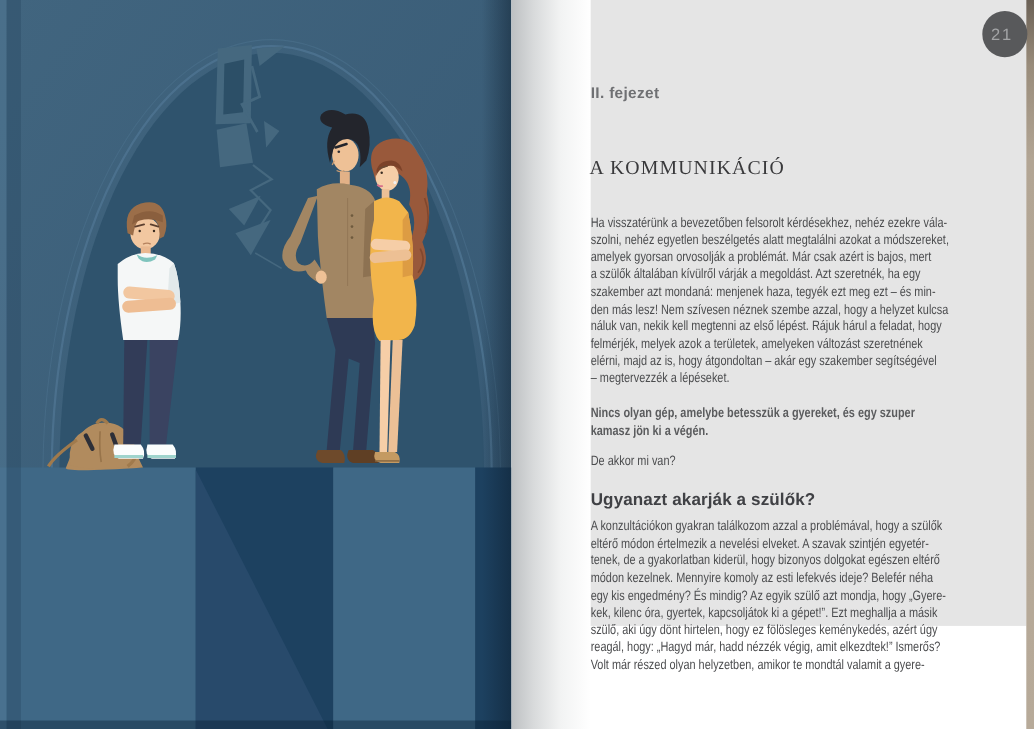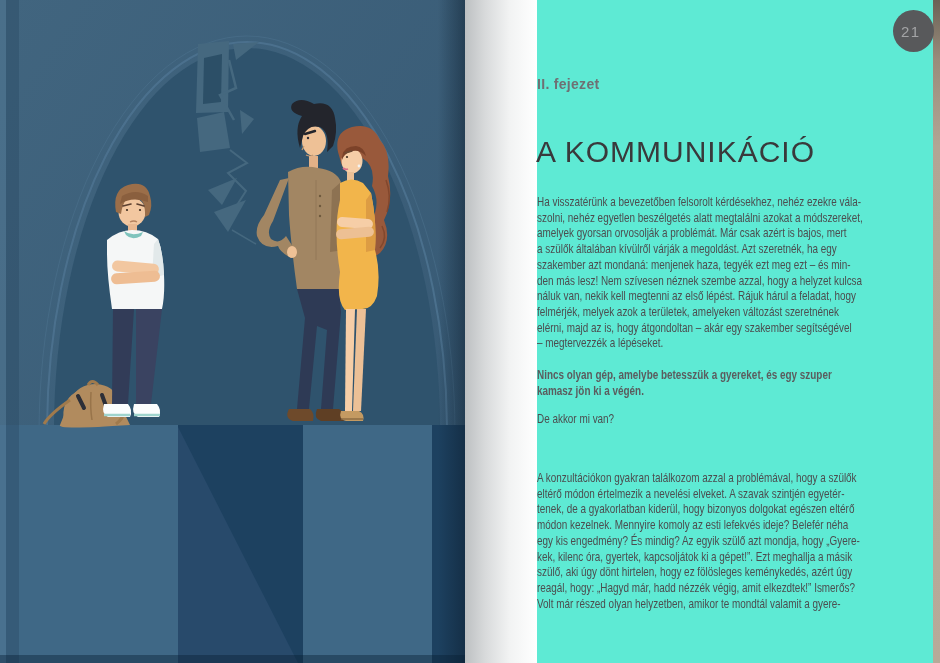--- a/index.html
+++ b/index.html
@@ -1,30 +1,30 @@
 <!DOCTYPE html>
 <html><head>
 <meta charset="utf-8">
 <style>
   html,body{margin:0;padding:0;background:#ffffff;}
   .stage{position:relative;width:940px;height:663px;overflow:hidden;
          font-family:"Liberation Sans",sans-serif;background:#fff;}
   .illu{position:absolute;left:0;top:0;}
   .gutter{position:absolute;left:465px;top:0;width:72px;height:663px;
           background:linear-gradient(90deg,#bdc0c2 0%,#d8dadb 28%,#f2f3f3 62%,#ffffff 100%);}
-  .right-page{position:absolute;left:537px;top:0;width:396px;height:663px;background:#5eead4;}
+  .right-page{position:absolute;left:537px;top:0;width:396px;height:569px;background:#e5e5e5;}
   .edge-strip{position:absolute;left:933px;top:0;width:7px;height:663px;
           background:linear-gradient(180deg,#6b6156 0%,#998c7b 9%,#b2a594 22%,#b7aa99 100%);}
   .page-badge{position:absolute;left:893px;top:10px;width:41px;height:42px;border-radius:50%;
           background:#58595b;color:#a3a4a6;font-size:15px;letter-spacing:1.5px;
           display:flex;align-items:center;padding-left:8px;box-sizing:border-box;}
   .chapter-label{position:absolute;left:0;top:76px;font-size:14px;font-weight:bold;
           color:#6f7073;letter-spacing:.3px;}
-  .page-title{position:absolute;left:-1px;top:138px;font-size:30px;line-height:28px;
-          color:#39393b;letter-spacing:1px;}
+  .page-title{position:absolute;left:-1px;top:138px;font-size:18px;line-height:28px;
+          color:#39393b;letter-spacing:1px;font-family:Liberation Serif, serif;}
   .body-block{position:absolute;left:0;white-space:pre;color:#4c4d4f;font-size:12.4px;
           line-height:15.7px;transform:scaleX(0.8);transform-origin:0 0;width:460px;}
   .b-p1{top:195px;}
   .b-em{top:368px;font-weight:bold;color:#5b5c5e;}
   .b-q{top:412px;}
   .b-p2{top:471px;}
   .subheading{position:absolute;left:0;top:446px;font-size:15.5px;font-weight:bold;
           color:#404145;letter-spacing:.1px;}
 </style>
 </head>
@@ -162,20 +162,21 @@
 a szülők általában kívülről várják a megoldást. Azt szeretnék, ha egy
 szakember azt mondaná: menjenek haza, tegyék ezt meg ezt – és min-
 den más lesz! Nem szívesen néznek szembe azzal, hogy a helyzet kulcsa
 náluk van, nekik kell megtenni az első lépést. Rájuk hárul a feladat, hogy
 felmérjék, melyek azok a területek, amelyeken változást szeretnének
 elérni, majd az is, hogy átgondoltan – akár egy szakember segítségével
 – megtervezzék a lépéseket.</div>
     <div class="body-block b-em">Nincs olyan gép, amelybe betesszük a gyereket, és egy szuper
 kamasz jön ki a végén.</div>
     <div class="body-block b-q">De akkor mi van?</div>
+    <div class="subheading">Ugyanazt akarják a szülők?</div>
     <div class="body-block b-p2">A konzultációkon gyakran találkozom azzal a problémával, hogy a szülők
 eltérő módon értelmezik a nevelési elveket. A szavak szintjén egyetér-
 tenek, de a gyakorlatban kiderül, hogy bizonyos dolgokat egészen eltérő
 módon kezelnek. Mennyire komoly az esti lefekvés ideje? Belefér néha
 egy kis engedmény? És mindig? Az egyik szülő azt mondja, hogy „Gyere-
 kek, kilenc óra, gyertek, kapcsoljátok ki a gépet!”. Ezt meghallja a másik
 szülő, aki úgy dönt hirtelen, hogy ez fölösleges keménykedés, azért úgy
 reagál, hogy: „Hagyd már, hadd nézzék végig, amit elkezdtek!” Ismerős?
 Volt már részed olyan helyzetben, amikor te mondtál valamit a gyere-</div>
   </div>

